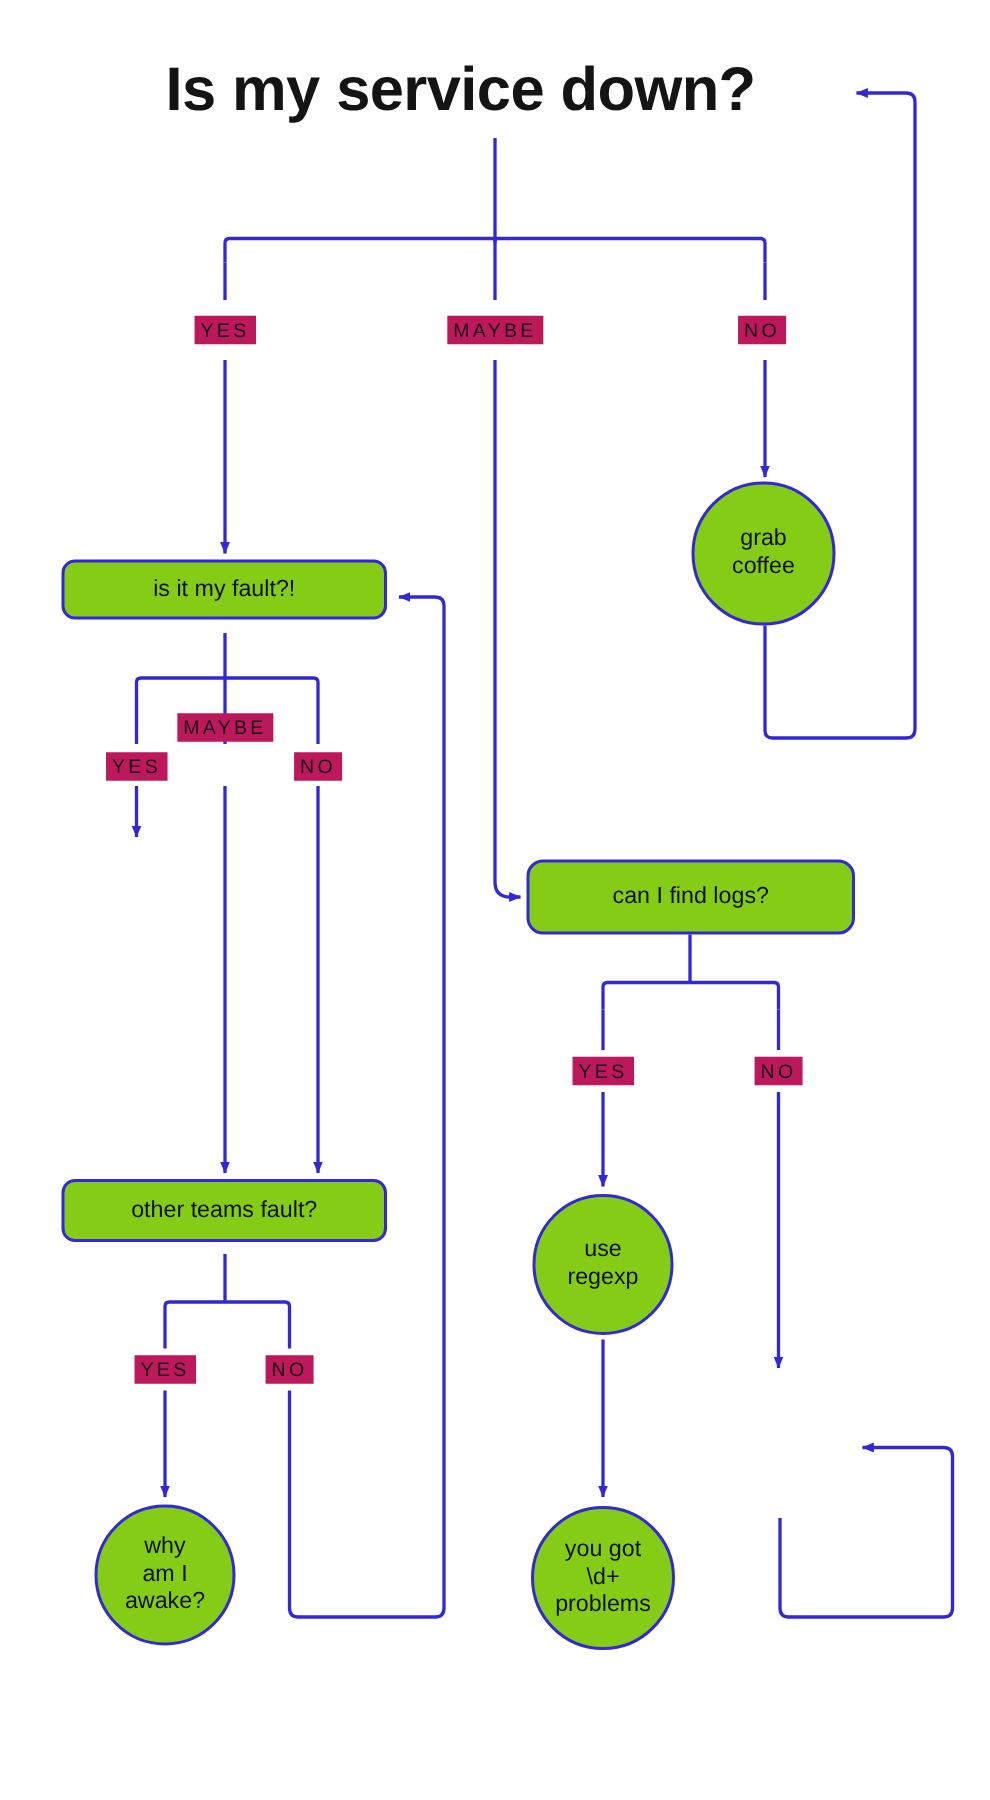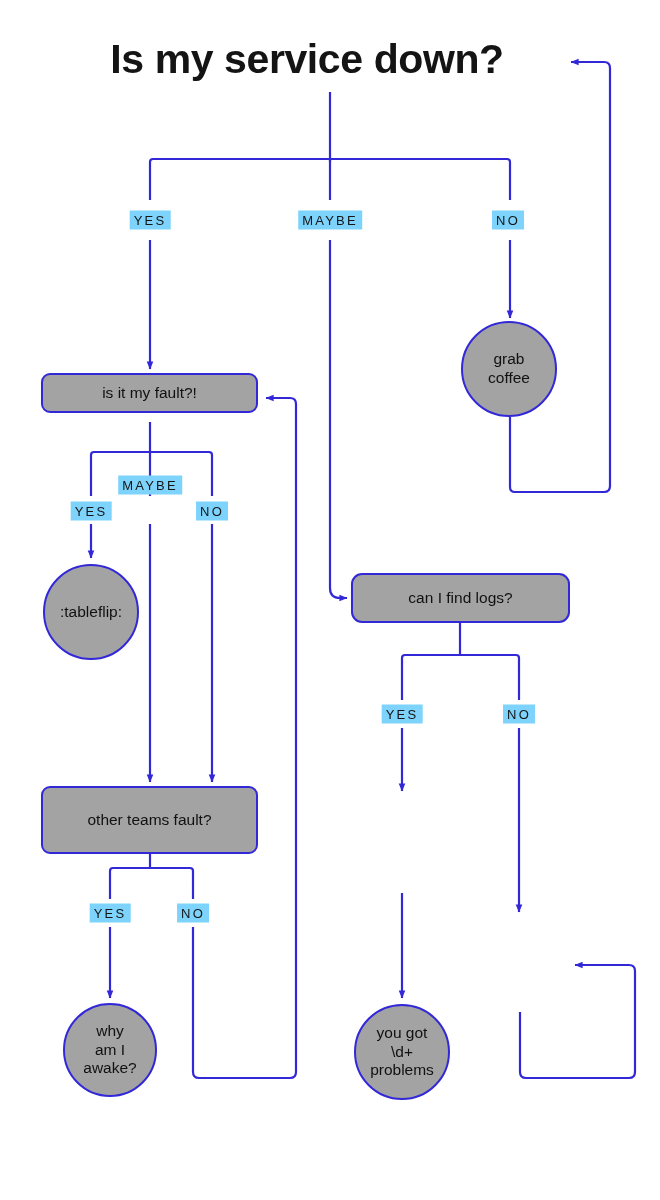--- a/index.html
+++ b/index.html
@@ -39,21 +39,21 @@
     padding-right: 46px;
     box-sizing: border-box;
   }
   .node {
     position: absolute;
     display: flex;
     align-items: center;
     justify-content: center;
     text-align: center;
     color: #111111;
-    background: #a3a3a3;
+    background: #84cc16;
     border: 2px solid #3228d8;
     box-sizing: border-box;
   }
   .box {
     border-radius: 9px;
     font-size: 15.5px;
   }
   .circle {
     border-radius: 50%;
     font-size: 15.5px;
@@ -61,21 +61,21 @@
   }
   .edge-label {
     position: absolute;
     font-size: 13px;
     font-weight: 500;
     color: #151515;
     letter-spacing: 2.2px;
     text-align: center;
     transform: translate(-50%, -50%);
     white-space: nowrap;
-    background: #7dd3fc;
+    background: #be185d;
     padding: 2px 4px;
   }
 </style>
 </head>
 <body>
 
 <div id="canvas">
 
   <svg id="wires" viewBox="0 0 660 1200" width="660" height="1200" aria-hidden="true">
     <defs>
@@ -134,36 +134,36 @@
       <path d="M520,1012 L520,1072 Q520,1078 526,1078 L629,1078 Q635,1078 635,1072 L635,971 Q635,965 629,965 L575,965" marker-end="url(#arrow)"></path>
     </g>
   </svg>
 
   <div class="title">Is my service down?</div>
 
   <div class="node box" style="left:41px; top:373px; width:217px; height:40px;">
     <span>is it my fault?!</span>
   </div>
 
-  <div class="node circle" style="left:43px; top:564px; width:96px; height:96px;">
-    <span>:tableflip:</span>
-  </div>
 
-  <div class="node box" style="left:41px; top:786px; width:217px; height:68px;">
+  <div class="node box" style="left:41px; top:786px; width:217px; height:42px;">
     <span>other teams fault?</span>
   </div>
 
   <div class="node circle" style="left:63px; top:1003px; width:94px; height:94px;">
     <span class="ml">why<br>am I<br>awake?</span>
   </div>
 
   <div class="node box" style="left:351px; top:573px; width:219px; height:50px;border-radius:11px;">
     <span>can I find logs?</span>
   </div>
 
+  <div class="node circle" style="left:355px; top:796px; width:94px; height:94px;">
+    <span class="ml">use<br>regexp</span>
+  </div>
 
   <div class="node circle" style="left:354px; top:1004px; width:96px; height:96px;">
     <span class="ml">you got<br>\d+<br>problems</span>
   </div>
 
 
   <div class="node circle" style="left:461px; top:321px; width:96px; height:96px;">
     <span class="ml">grab<br>coffee</span>
   </div>
 

